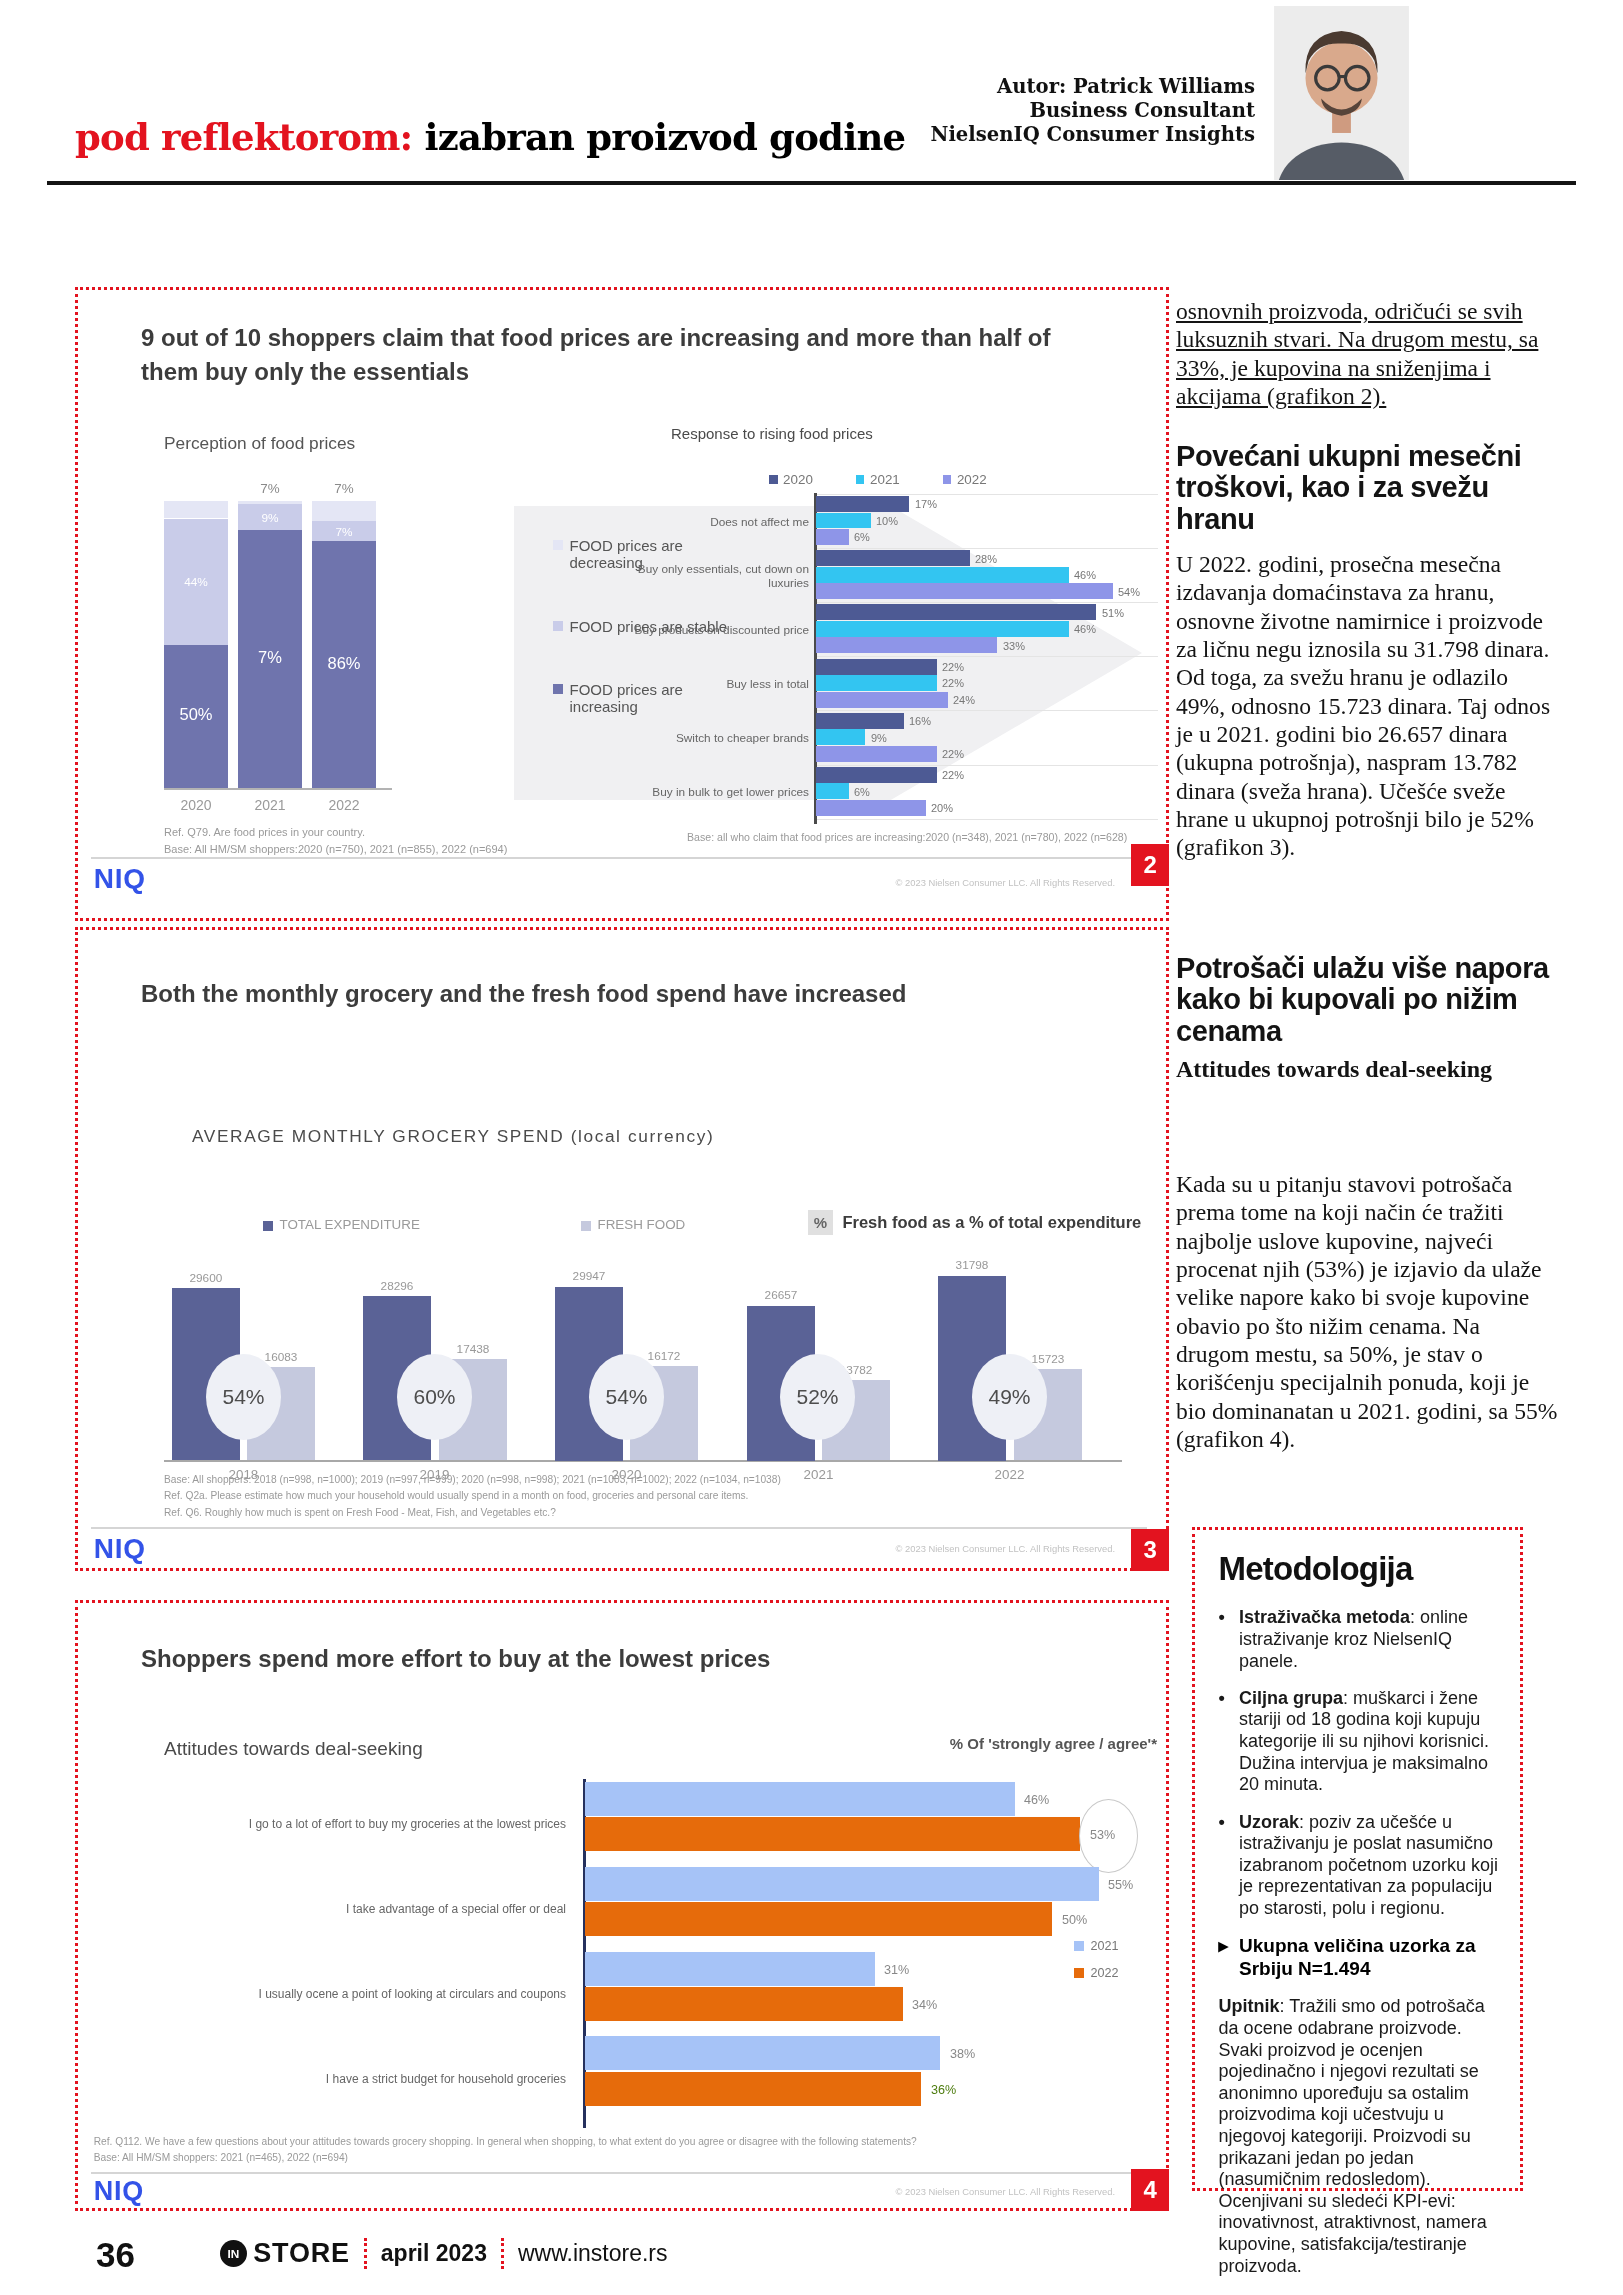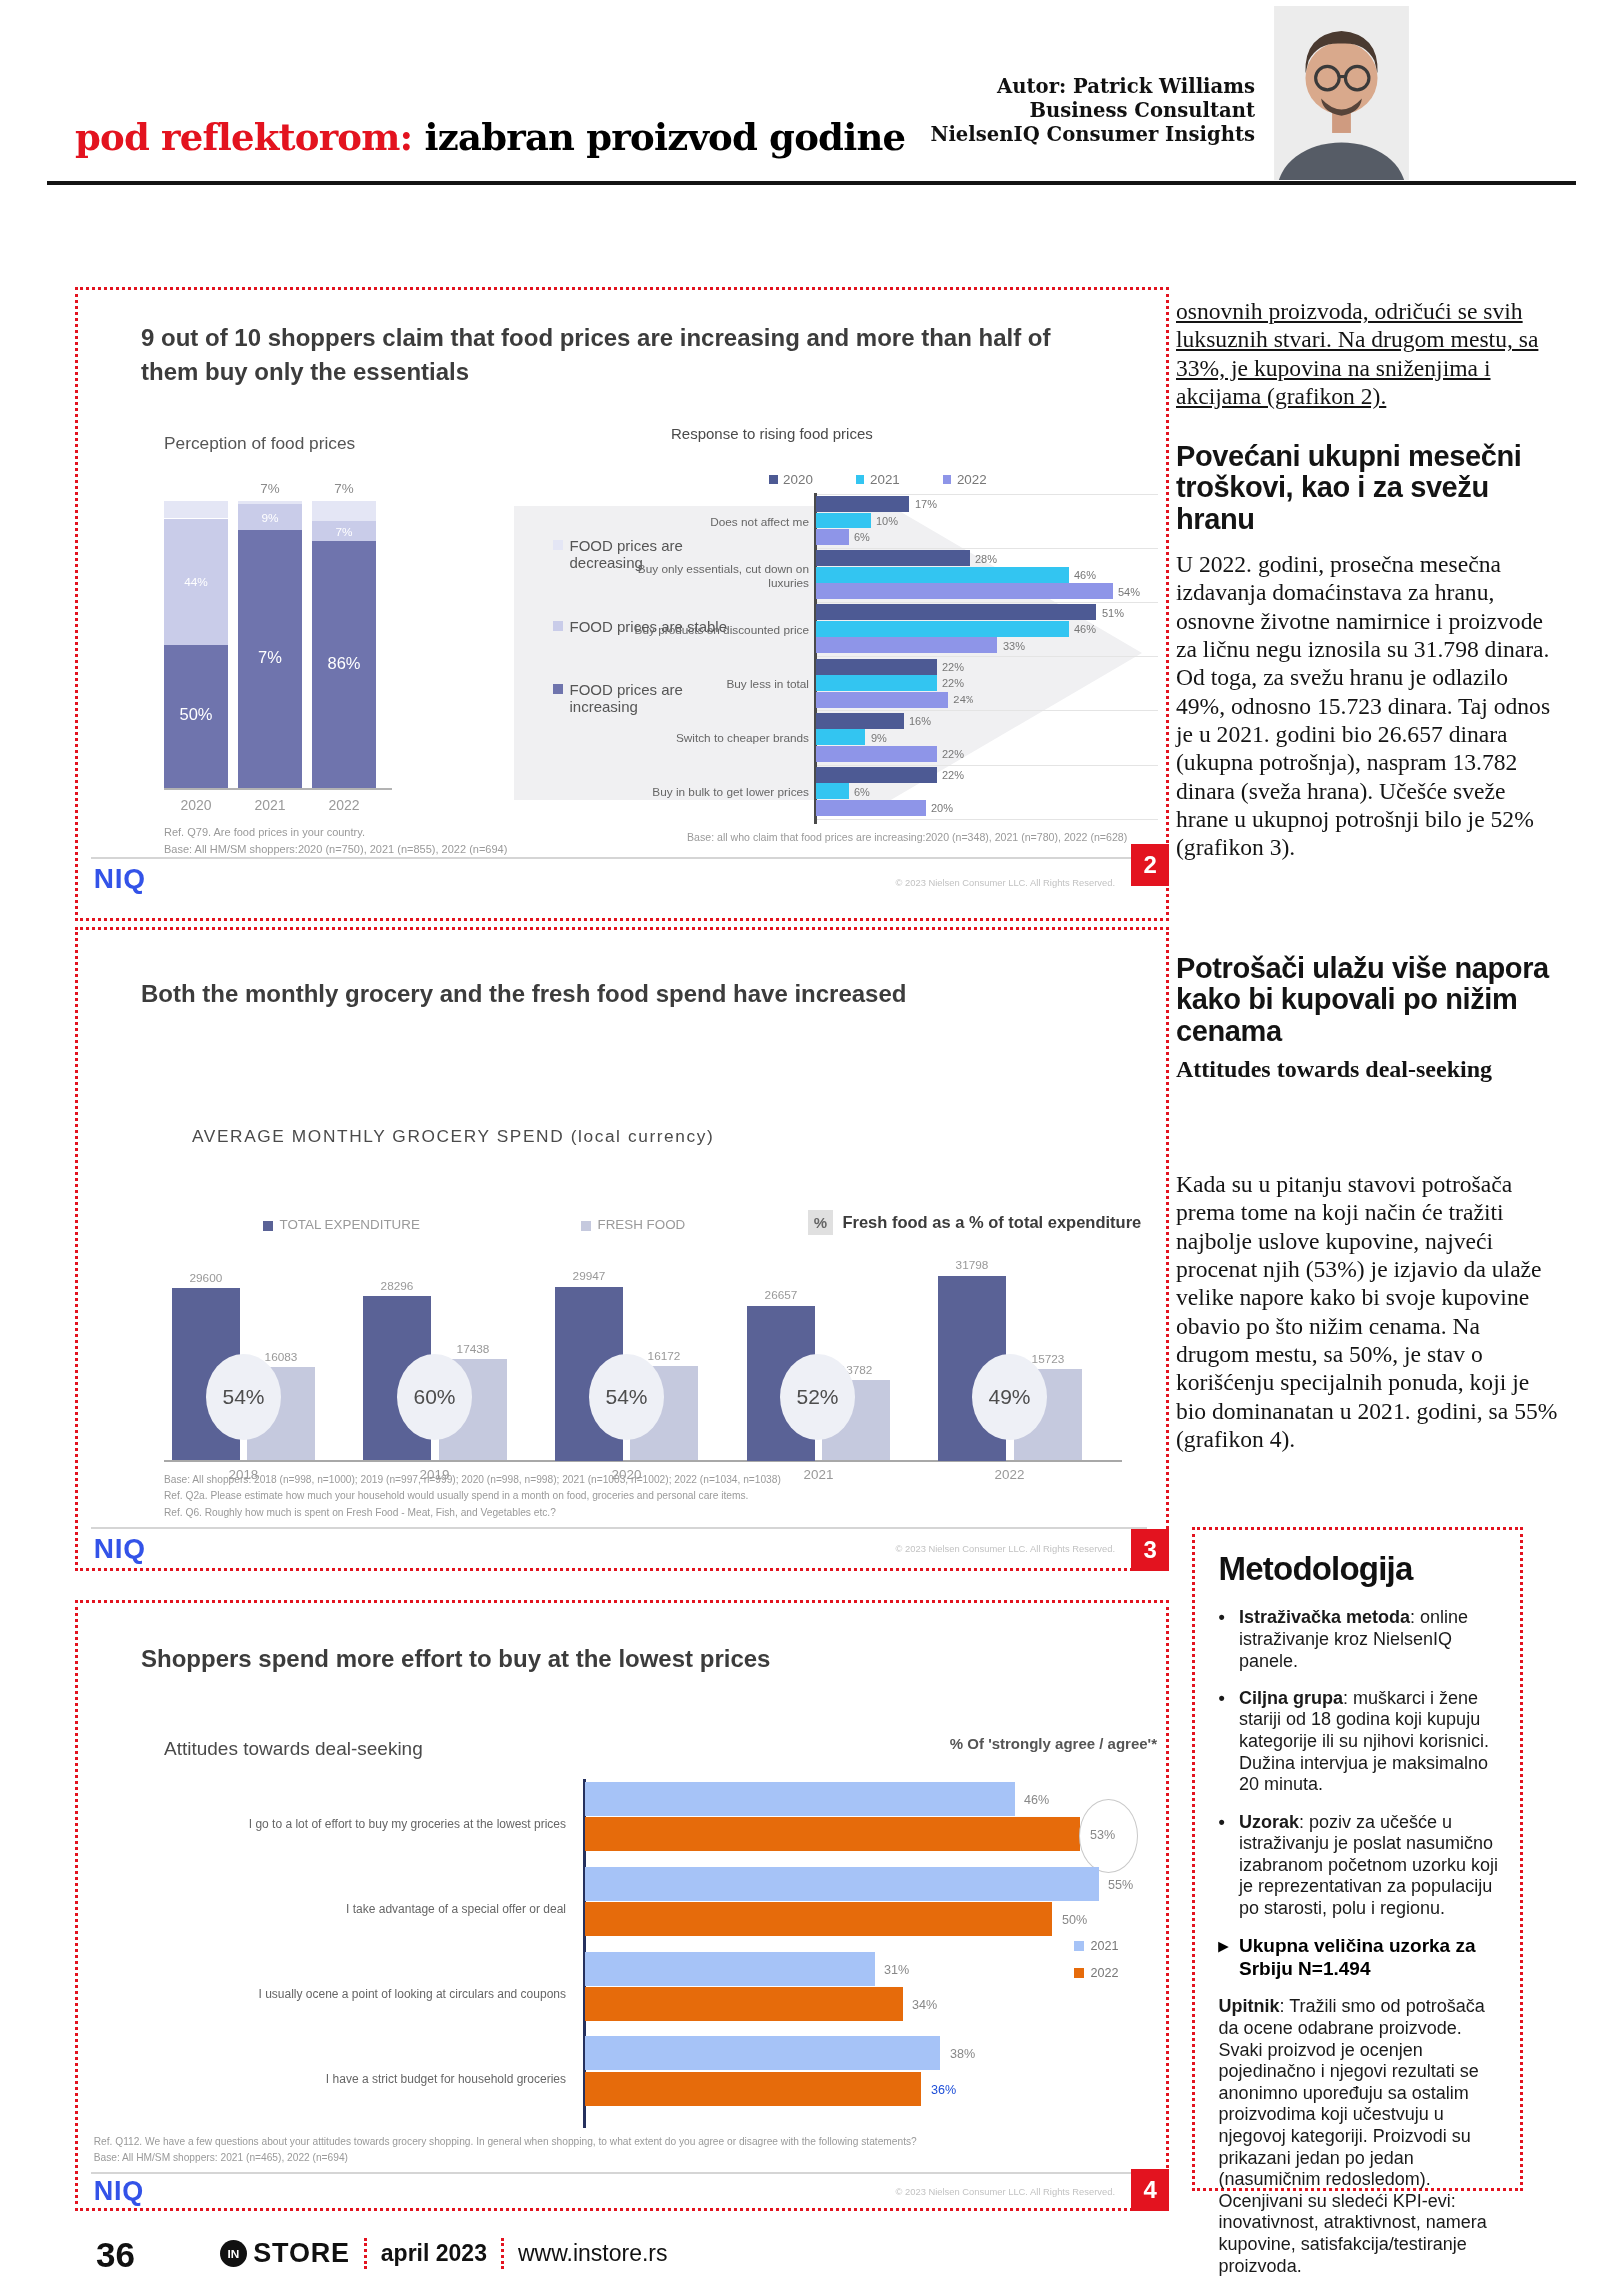--- a/index.html
+++ b/index.html
@@ -178,21 +178,21 @@
         <div class="vlabel" style="left: 286px; top: 111px;">51%</div>
         <div style="position: absolute; left: 0px; top: 125px; width: 253px; height: 15.7px; background: rgb(51, 197, 241);"></div>
         <div class="vlabel" style="left: 258px; top: 127px;">46%</div>
         <div style="position: absolute; left: 0px; top: 141px; width: 181px; height: 15.7px; background: rgb(142, 149, 232);"></div>
         <div class="vlabel" style="left: 187px; top: 144px;">33%</div>
         <div style="position: absolute; left: 0px; top: 163px; width: 121px; height: 15.7px; background: rgb(77, 90, 148);"></div>
         <div class="vlabel" style="left: 126px; top: 165px;">22%</div>
         <div style="position: absolute; left: 0px; top: 179px; width: 121px; height: 15.7px; background: rgb(51, 197, 241);"></div>
         <div class="vlabel" style="left: 126px; top: 181px;">22%</div>
         <div style="position: absolute; left: 0px; top: 196px; width: 132px; height: 15.7px; background: rgb(142, 149, 232);"></div>
-        <div class="vlabel" style="left: 137px; top: 198px; font-family: Liberation Mono, monospace;">24%</div>
+        <div class="vlabel" style="left: 137px; top: 198px;">24%</div>
         <div style="position: absolute; left: 0px; top: 217px; width: 88px; height: 15.7px; background: rgb(77, 90, 148);"></div>
         <div class="vlabel" style="left: 93px; top: 219px;">16%</div>
         <div style="position: absolute; left: 0px; top: 233px; width: 49px; height: 15.7px; background: rgb(51, 197, 241);"></div>
         <div class="vlabel" style="left: 55px; top: 236px;">9%</div>
         <div style="position: absolute; left: 0px; top: 250px; width: 121px; height: 15.7px; background: rgb(142, 149, 232);"></div>
         <div class="vlabel" style="left: 126px; top: 252px;">22%</div>
         <div style="position: absolute; left: 0px; top: 271px; width: 121px; height: 15.7px; background: rgb(77, 90, 148);"></div>
         <div class="vlabel" style="left: 126px; top: 273px;">22%</div>
         <div style="position: absolute; left: 0px; top: 287px; width: 33px; height: 15.7px; background: rgb(51, 197, 241);"></div>
         <div class="vlabel" style="left: 38px; top: 290px;">6%</div>
@@ -292,21 +292,21 @@
         <div style="position: absolute; left: 0px; top: 120px; width: 467px; height: 34px; background: rgb(230, 107, 11);"></div>
         <div class="vlabel" style="left: 523px; top: 96px; font-size: 12.6px; color: rgb(136, 136, 136);">55%</div>
         <div class="vlabel" style="left: 477px; top: 131px; font-size: 12.6px; color: rgb(136, 136, 136);">50%</div>
         <div style="position: absolute; left: 0px; top: 170px; width: 290px; height: 34px; background: rgb(166, 195, 247);"></div>
         <div style="position: absolute; left: 0px; top: 205px; width: 318px; height: 34px; background: rgb(230, 107, 11);"></div>
         <div class="vlabel" style="left: 299px; top: 181px; font-size: 12.6px; color: rgb(136, 136, 136);">31%</div>
         <div class="vlabel" style="left: 327px; top: 216px; font-size: 12.6px; color: rgb(136, 136, 136);">34%</div>
         <div style="position: absolute; left: 0px; top: 254px; width: 355px; height: 34px; background: rgb(166, 195, 247);"></div>
         <div style="position: absolute; left: 0px; top: 290px; width: 336px; height: 34px; background: rgb(230, 107, 11);"></div>
         <div class="vlabel" style="left: 365px; top: 265px; font-size: 12.6px; color: rgb(136, 136, 136);">38%</div>
-        <div class="vlabel" style="left: 346px; top: 301px; font-size: 12.6px; color: #1d4ed8;">36%</div>
+        <div class="vlabel" style="left: 346px; top: 301px; font-size: 12.6px; color: #4d7c0f;">36%</div>
       </div>
     <div id="deal-legend" style="position:absolute;left:996px;top:336px;">
         <div style="display: flex; align-items: center; margin-bottom: 12.6px; font: 400 12.6px &quot;Liberation Sans&quot;, sans-serif; color: rgb(119, 119, 119);">
           <div style="width: 10.2px; height: 10.2px; background: rgb(166, 195, 247); margin-right: 6.3px;"></div>
           <span>2021</span>
         </div>
         <div style="display: flex; align-items: center; margin-bottom: 12.6px; font: 400 12.6px &quot;Liberation Sans&quot;, sans-serif; color: rgb(119, 119, 119);">
           <div style="width: 10.2px; height: 10.2px; background: rgb(230, 107, 11); margin-right: 6.3px;"></div>
           <span>2022</span>
         </div>

